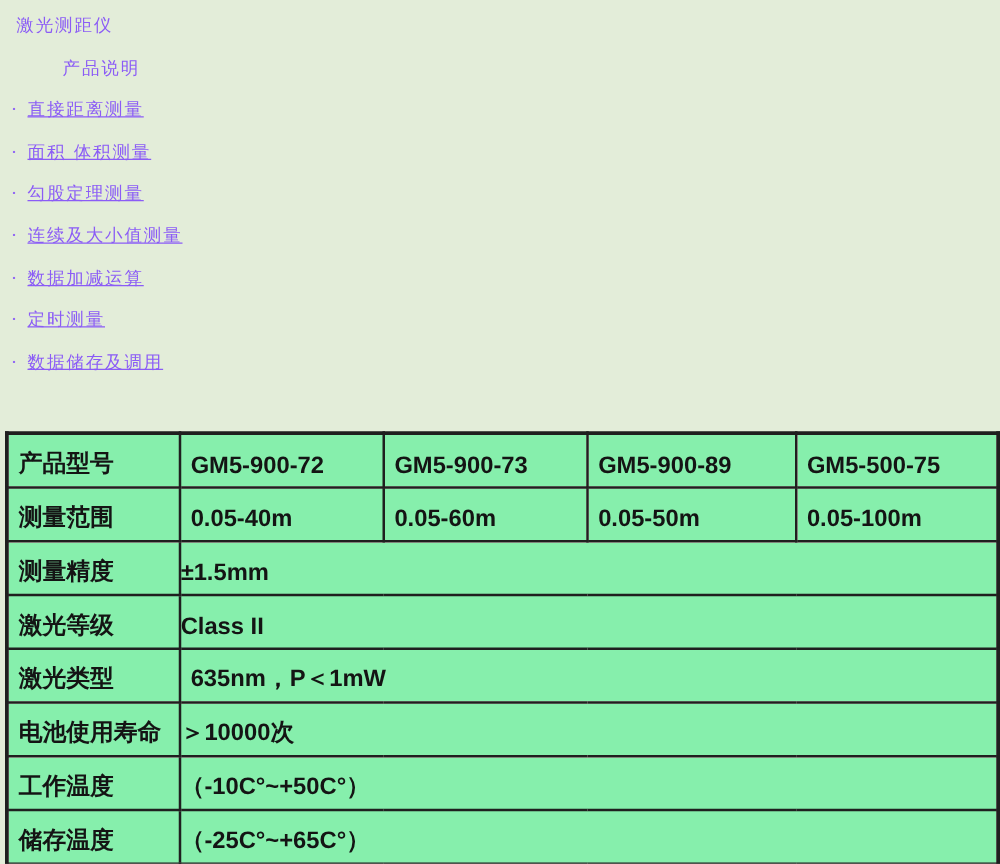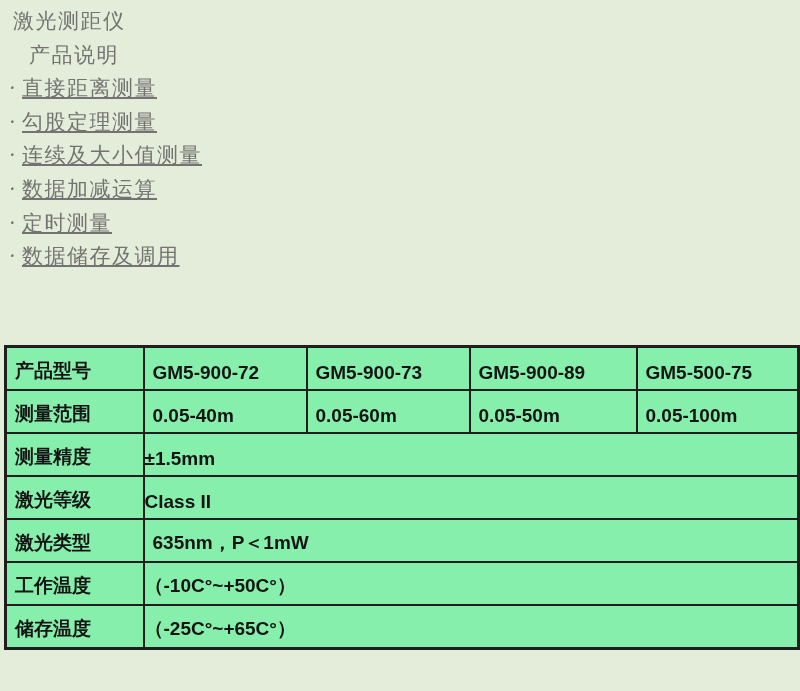--- a/index.html
+++ b/index.html
@@ -10,27 +10,27 @@
     overflow: hidden;
     position: relative;
     font-family: "Liberation Sans", sans-serif;
   }
   .intro {
     position: absolute;
     top: 5px;
     left: 0;
     width: 780px;
     font-family: "DejaVu Serif", "Liberation Serif", serif;
-    font-size: 21px;
-    color: #737373;
+    font-size: 14px;
+    color: #8b5cf6;
     line-height: 33.6px;
     letter-spacing: 1.5px;
   }
   .intro .title { padding-left: 13px; }
-  .intro .subtitle { padding-left: 29px; }
+  .intro .subtitle { padding-left: 29px; margin-left: 21px; }
   .feature { padding-left: 9px; text-decoration: underline; }
   .feature .bullet {
     display: inline-block;
     width: 13px;
     letter-spacing: 0;
   }
   table.spec {
     position: absolute;
     top: 345px;
     left: 4px;
@@ -58,20 +58,21 @@
   }
 </style>
 </head>
 <body>
 
 <div class="intro">
   <div class="title">激光测距仪</div>
   <div class="subtitle">产品说明</div>
 
   <div class="feature"><span class="bullet">·</span><span>直接距离测量</span></div>
+  <div class="feature"><span class="bullet">·</span><span>面积 体积测量</span></div>
   <div class="feature"><span class="bullet">·</span><span>勾股定理测量</span></div>
   <div class="feature"><span class="bullet">·</span><span>连续及大小值测量</span></div>
   <div class="feature"><span class="bullet">·</span><span>数据加减运算</span></div>
   <div class="feature"><span class="bullet">·</span><span>定时测量</span></div>
   <div class="feature"><span class="bullet">·</span><span>数据储存及调用</span></div>
 </div>
 
 <table class="spec">
   <colgroup>
     <col style="width:138px">
@@ -101,20 +102,24 @@
     </tr>
     <tr>
       <td>激光等级</td>
       <td class="center" colspan="4">Class II</td>
     </tr>
     <tr>
       <td>激光类型</td>
       <td colspan="4">635nm，P＜1mW</td>
     </tr>
     <tr>
+      <td>电池使用寿命</td>
+      <td class="center" colspan="4">＞10000次</td>
+    </tr>
+    <tr>
       <td>工作温度</td>
       <td class="center" colspan="4">（-10C°~+50C°）</td>
     </tr>
     <tr>
       <td>储存温度</td>
       <td class="center" colspan="4">（-25C°~+65C°）</td>
     </tr>
 
   </tbody>
 </table>

